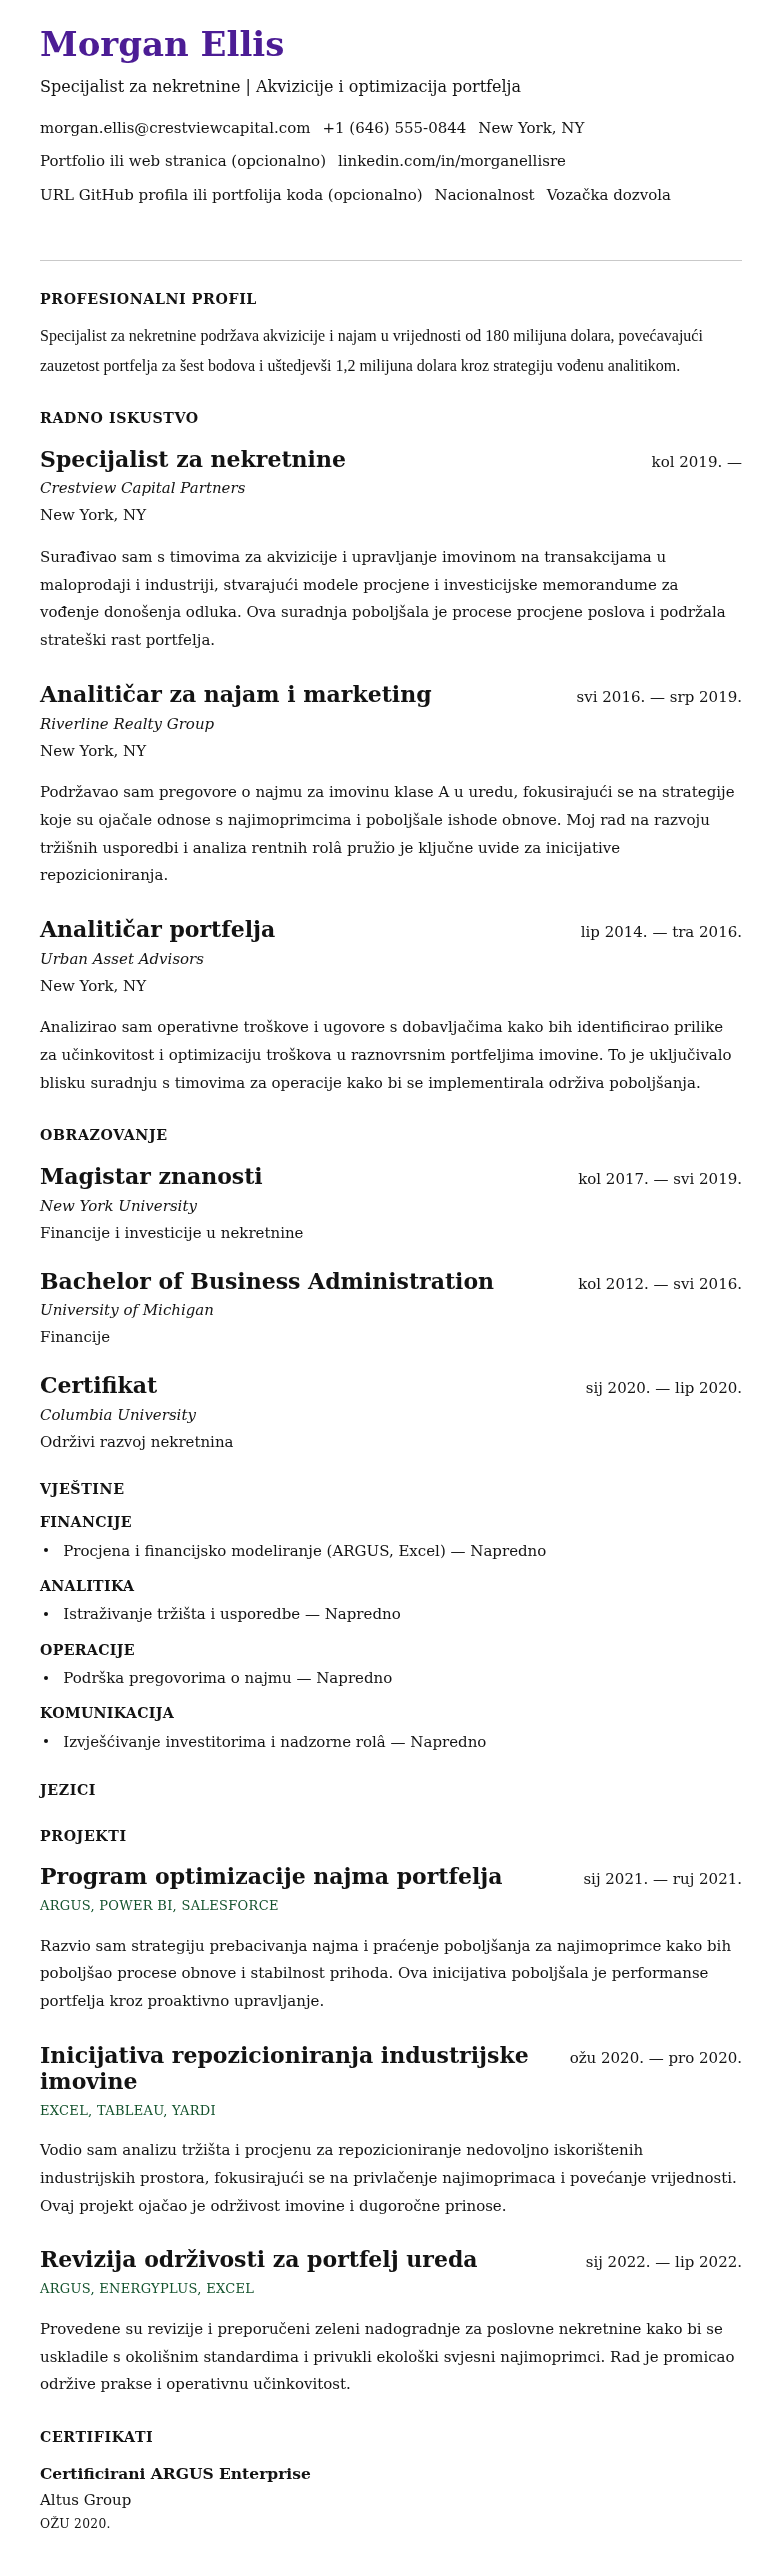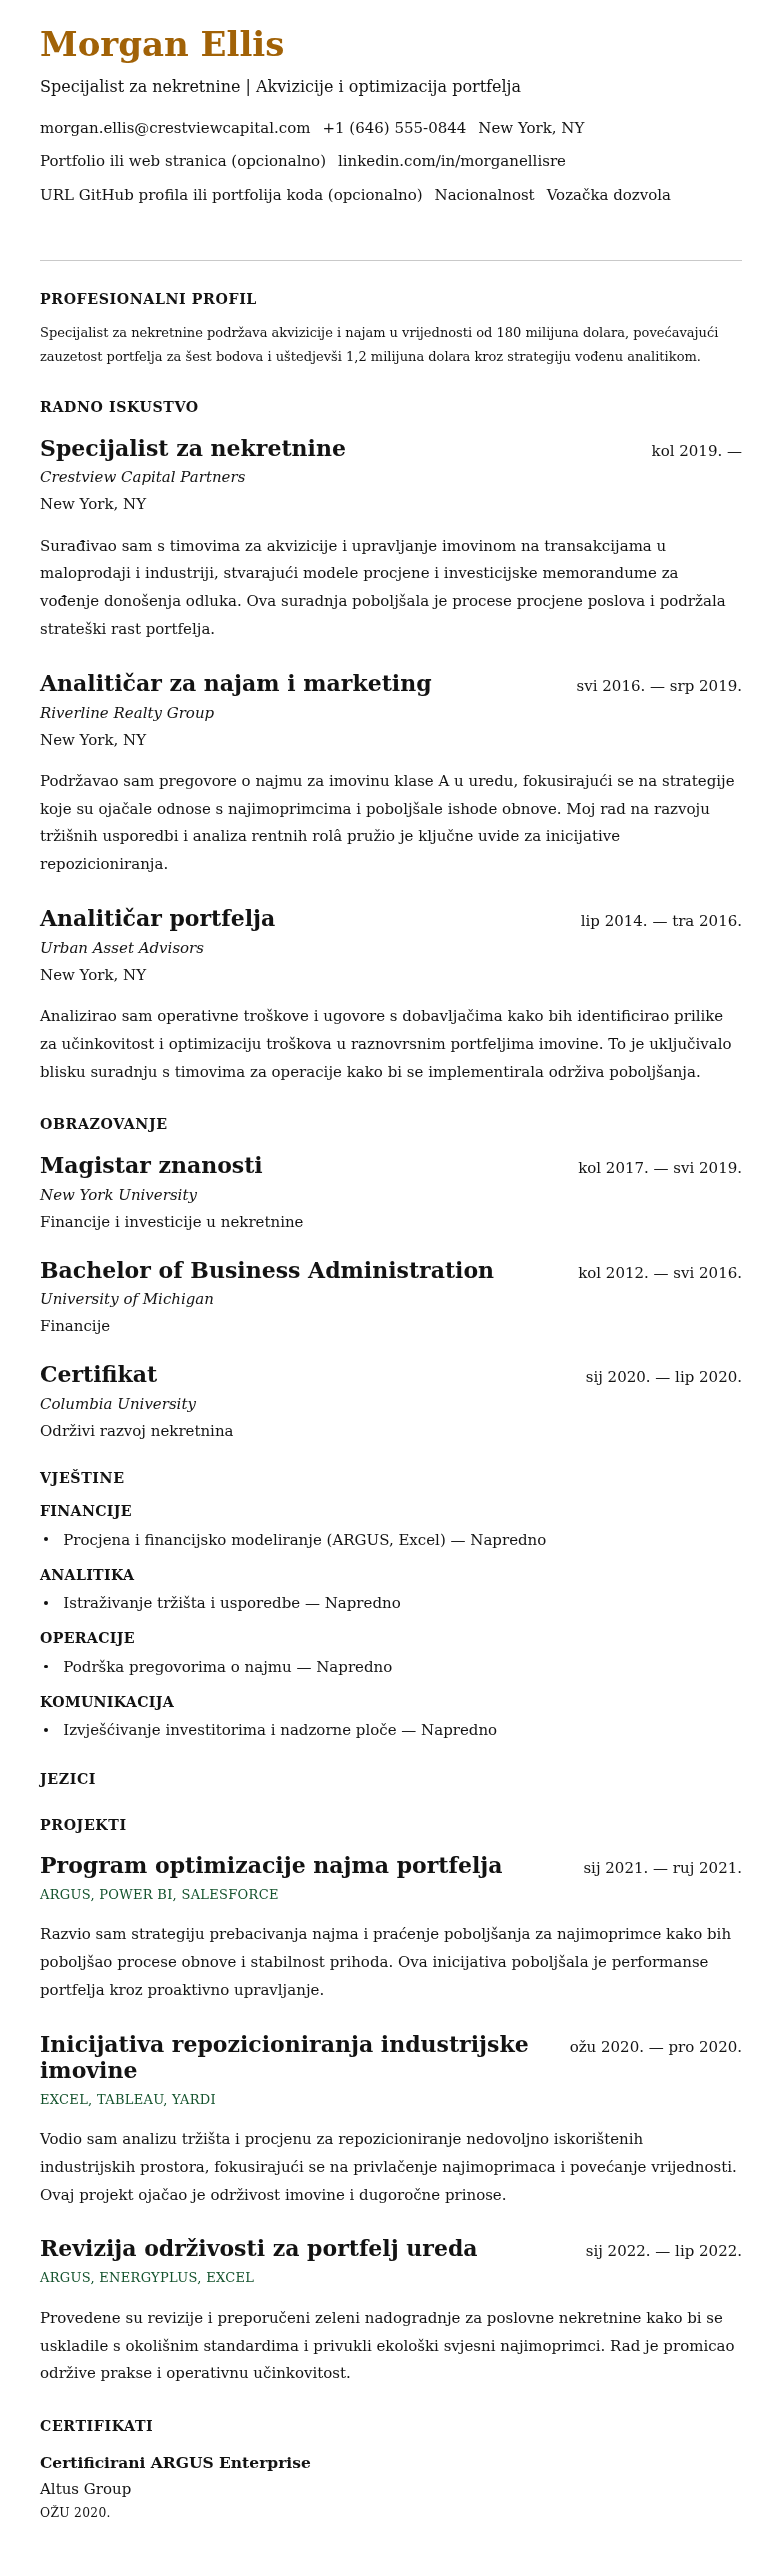--- a/index.html
+++ b/index.html
@@ -1,28 +1,28 @@
 <!DOCTYPE html>
 <html lang="hr" style="font-size:10.4px"><head>
 <meta charset="utf-8">
 <style>
   html,body{margin:0;padding:0;background:#ffffff;}
   body{font-family:"DejaVu Serif","Liberation Serif",serif;color:#131313;}
   .page{width:776px;min-height:2576px;box-sizing:border-box;background:#fff;
         padding:24.6px 34px 26px 40px;}
   
-  .name{font-size:34px;line-height:1.12;font-weight:700;margin:0;color:#a16207;}
+  .name{font-size:34px;line-height:1.12;font-weight:700;margin:0;color:#4c1d95;}
   .subtitle{font-size:16px;margin-top:14.2px;}
   .contact-row{display:flex;flex-wrap:wrap;gap:12px;margin-top:15.5px;font-size:15px;}
   .contact-row.first{margin-top:23px;}
   .rule{border:none;border-top:1.3px solid #c9c9c9;margin:56px 0 0;}
   
   .section{margin-top:30px;}
   .section-label{font-size:14.2px;font-weight:700;letter-spacing:0.6px;margin:0;}
-  .profile-text{font-size:13px;line-height:1.85;margin:14.2px 0 0;}
+  .profile-text{font-size:16px;line-height:1.85;margin:14.2px 0 0;font-family:Liberation Serif, serif;}
   
   .entry{margin-top:19.4px;}
   .entry + .entry{margin-top:26px;}
   .entry-head{display:flex;justify-content:space-between;align-items:baseline;}
   .entry-title{font-size:22px;font-weight:700;margin:0;}
   .entry-date{font-size:15px;white-space:nowrap;margin-left:15.5px;}
   .entry-org{font-size:15px;margin-top:7.8px;font-style:italic;}
   .entry-loc{font-size:15px;margin-top:9px;}
   .entry-desc{font-size:15px;line-height:1.85;margin:19.4px 0 0;}
   .tools{font-size:13px;letter-spacing:0.3px;margin-top:9px;color:#14532d;}
@@ -166,21 +166,21 @@
           <span>Podrška pregovorima o najmu — Napredno</span>
         </li>
       </ul>
     </div>
 
     <div class="skill-group">
       <h4 class="group-label">KOMUNIKACIJA</h4>
       <ul class="dotlist">
         <li>
           <span class="dot"></span>
-          <span>Izvješćivanje investitorima i nadzorne ploče — Napredno</span>
+          <span>Izvješćivanje investitorima i nadzorne rolâ — Napredno</span>
         </li>
       </ul>
     </div>
   </section>
 
   <section class="section">
     <h2 class="section-label">JEZICI</h2>
   </section>
 
   <section class="section">

